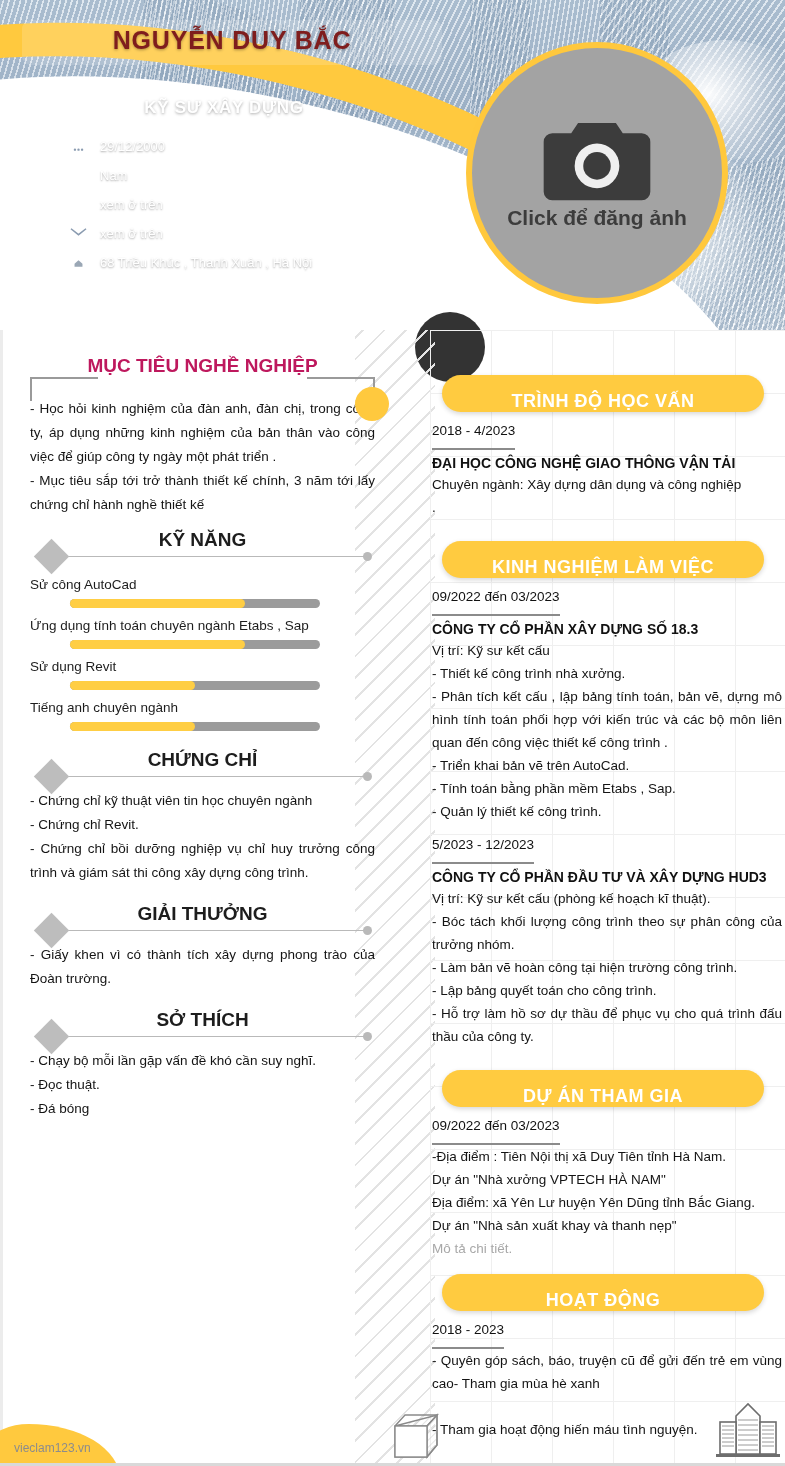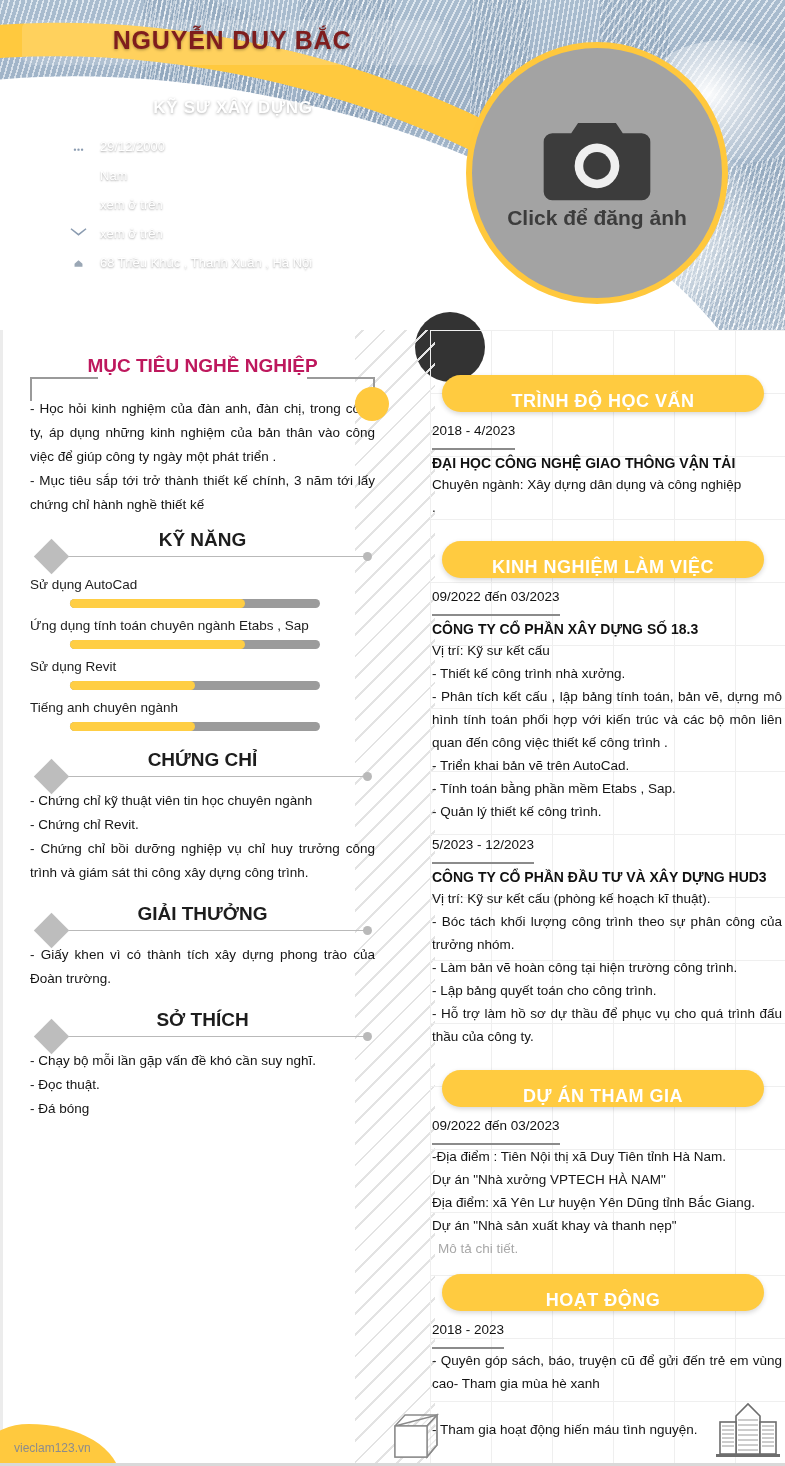--- a/index.html
+++ b/index.html
@@ -69,21 +69,21 @@
     background: rgba(255,255,255,.16);
     border-radius:9px;
   }
   .name {
     position:absolute; left:22px; top:18px; width:420px; height:44px;
     display:flex; align-items:center; justify-content:center;
     color:#7f1d1d; font-size:25px; font-weight:bold; letter-spacing:.8px;
     text-shadow:0 1px 3px rgba(0,0,0,.35);
   }
   .jobtitle {
-    position:absolute; left:68px; top:98px; width:330px;
+    position:absolute; left:59px; top:98px; width:330px;
     text-align:center; color:#ffffff; font-size:17px; font-weight:bold;
     letter-spacing:.7px; text-shadow:0 1px 3px rgba(0,0,0,.35);
   }
   .contact-panel {
     position:absolute; left:55px; top:128px; width:300px; height:160px;
     background:rgba(255,255,255,.13); border-radius:10px;
   }
   .contacts { position:absolute; left:66px; top:132px; }
   .crow {
     display:flex; align-items:center; height:29px; color:#ffffff; font-size:13px;
@@ -327,21 +327,21 @@
     </div>
 
     <div class="diamondbar" style="margin-top:14px;">
       <div class="htxt">KỸ NĂNG</div>
       <div class="line"></div>
       <div class="dia"></div>
       <div class="enddot"></div>
     </div>
 
     <div class="skill">
-      <div class="sname">Sử dụng AutoCad</div>
+      <div class="sname">Sử công AutoCad</div>
       <div class="track">
         <div class="fill" style="width: 70%;"></div>
       </div>
     </div>
     <div class="skill">
       <div class="sname">Ứng dụng tính toán chuyên ngành Etabs , Sap</div>
       <div class="track">
         <div class="fill" style="width: 70%;"></div>
       </div>
     </div>
@@ -441,21 +441,21 @@
     <div class="badge">
       <span>DỰ ÁN THAM GIA</span>
     </div>
     <div class="entry">
       <div><span class="date">09/2022 đến 03/2023</span></div>
       <div class="rtext">
         <p>-Địa điểm : Tiên Nội thị xã Duy Tiên tỉnh Hà Nam.</p>
         <p>Dự án "Nhà xưởng VPTECH HÀ NAM"</p>
         <p>Địa điểm: xã Yên Lư huyện Yên Dũng tỉnh Bắc Giang.</p>
         <p>Dự án "Nhà sản xuất khay và thanh nẹp"</p>
-        <p class="muted" style="padding-left:6px;">Mô tả chi tiết.</p>
+        <p class="muted" style="">Mô tả chi tiết.</p>
       </div>
     </div>
 
     <div class="sect-gap" style="height:14px;"></div>
     <div class="badge">
       <span>HOẠT ĐỘNG</span>
     </div>
     <div class="entry">
       <div><span class="date">2018 - 2023</span></div>
       <div class="rtext">

